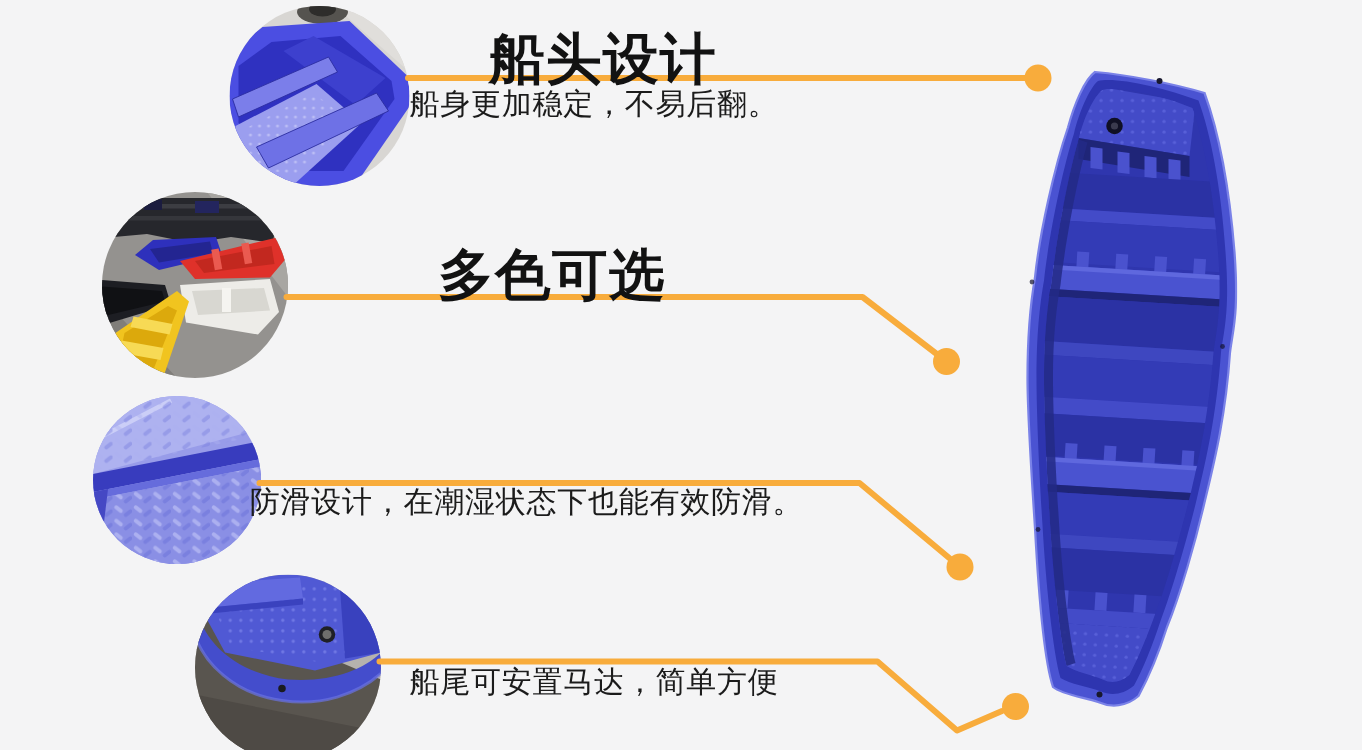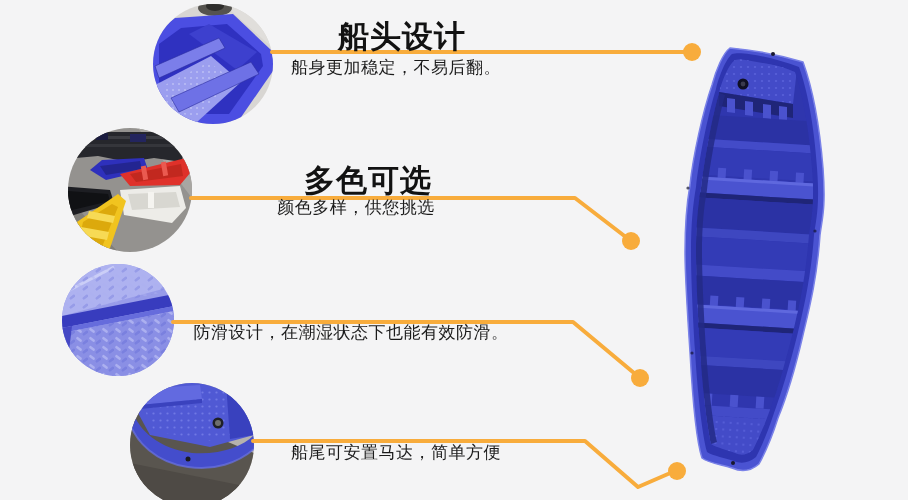--- a/index.html
+++ b/index.html
@@ -11,25 +11,25 @@
   }
   .photo{position:absolute;border-radius:50%;overflow:hidden;}
   .photo svg{display:block;width:100%;height:100%;}
   .c1{left:153px;top:4px;width:120px;height:120px;}
   .c2{left:68px;top:128px;width:124px;height:124px;}
   .c3{left:62px;top:264px;width:112px;height:112px;}
   .c4{left:130px;top:383px;width:124px;height:124px;}
   .connectors{position:absolute;left:0;top:0;width:908px;height:500px;color:var(--accent);pointer-events:none;}
   .ftitle{
     position:absolute;margin:0;transform:translateX(-50%);
-    font-size:31px;font-weight:bold;color:#121212;white-space:nowrap;line-height:1.15;letter-spacing:1px;
+    font-size:37px;font-weight:bold;color:#121212;white-space:nowrap;line-height:1.15;letter-spacing:1px;
   }
   .fdesc{
     position:absolute;margin:0;transform:translateX(-50%);
-    font-size:17px;font-weight:normal;color:#1b1b1b;white-space:nowrap;line-height:1.2;letter-spacing:.5px;
+    font-size:20px;font-weight:normal;color:#1b1b1b;white-space:nowrap;line-height:1.2;letter-spacing:.5px;
   }
   .t1{left:402px;top:19px;} .d1{left:396px;top:58px;}
   .t2{left:368px;top:163px;} .d2{left:356px;top:198px;}
   .t3{left:348px;top:284px;} .d3{left:351px;top:323px;text-align:right;}
   .t4{left:417px;top:403px;} .d4{left:396px;top:443px;}
   .boat{position:absolute;left:683px;top:44px;width:142px;height:428px;}
 </style>
 </head>
 <body>
 
@@ -145,21 +145,20 @@
       <circle cx="631" cy="241" r="9"></circle>
       <circle cx="640" cy="378" r="9"></circle>
       <circle cx="677" cy="471" r="9"></circle>
     </g>
   </svg>
 
   <h2 class="ftitle t1">船头设计</h2>
   <p class="fdesc d1">船身更加稳定，不易后翻。</p>
 
   <h2 class="ftitle t2">多色可选</h2>
-  <p class="fdesc d2">颜色多样，供您挑选</p>
 
   <p class="fdesc d3">防滑设计，在潮湿状态下也能有效防滑。</p>
 
   <p class="fdesc d4">船尾可安置马达，简单方便</p>
 
   <svg class="boat" viewBox="0 0 142 428">
     <defs>
       <pattern id="pdots" patternUnits="userSpaceOnUse" width="7" height="7">
         <circle cx="2" cy="2" r="1.1" fill="#5C64DC" opacity="0.85"></circle>
       </pattern>

